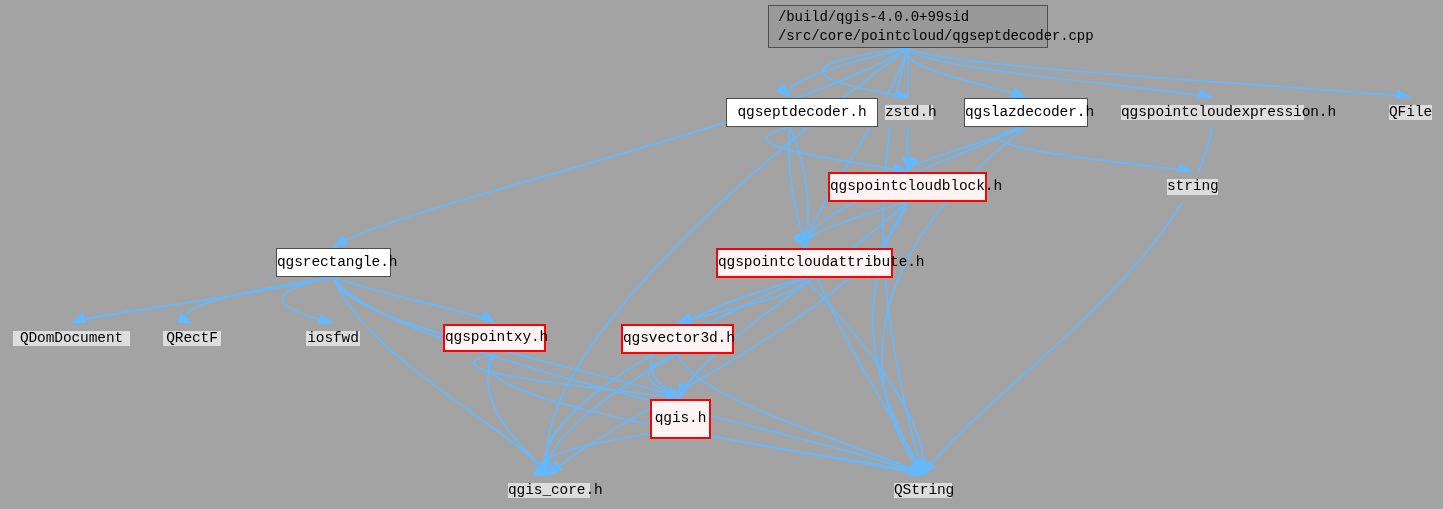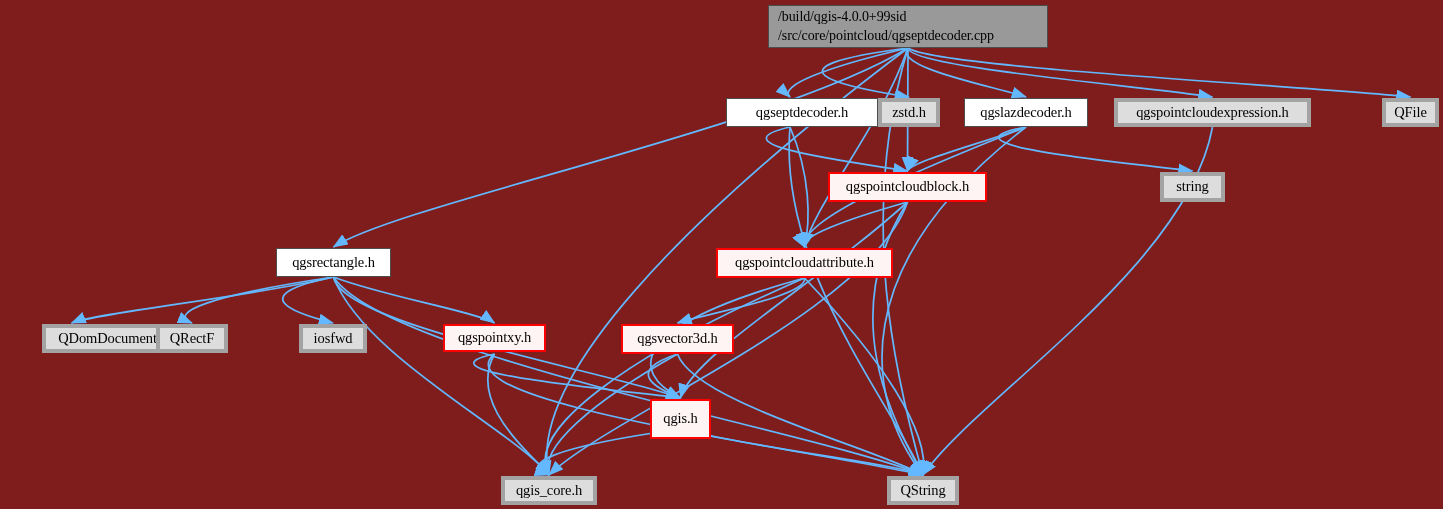--- a/index.html
+++ b/index.html
@@ -4,23 +4,23 @@
 <style>
   html, body {
     margin: 0;
     padding: 0;
     background: #000000;
   }
   #canvas {
     position: relative;
     width: 1443px;
     height: 509px;
-    background: #7f1d1d;
+    background: #a3a3a3;
     overflow: hidden;
-    font-family: Liberation Serif, serif;
+    font-family: Liberation Mono, monospace;
   }
   #edge-layer {
     position: absolute;
     left: 0;
     top: 0;
     width: 1443px;
     height: 509px;
   }
   #node-layer {
     position: absolute;
@@ -55,21 +55,21 @@
     padding-left: 9px;
   }
   .n-white {
     background: #ffffff;
     border: 1px solid #4d4d4d;
     color: #000000;
     font-size: 14.5px;
   }
   .n-gray {
     background: #dddddd;
-    border: 4px solid #a3a3a3;
+    border: 7px solid #a3a3a3;
     color: #000000;
     font-size: 14.5px;
     align-items: center;
   }
   .n-red {
     background: #fff4f4;
     border: 2px solid #ff0000;
     color: #000000;
     font-size: 14.5px;
   }
@@ -133,21 +133,21 @@
 /src/core/pointcloud/qgseptdecoder.cpp</span></div>
       <div class="node n-white" style="left: 726px; top: 98px; width: 152px; height: 29px;"><span class="node-label">qgseptdecoder.h</span></div>
       <div class="node n-gray" style="left: 878px; top: 98px; width: 62px; height: 29px;"><span class="node-label">zstd.h</span></div>
       <div class="node n-white" style="left: 964px; top: 98px; width: 124px; height: 29px;"><span class="node-label">qgslazdecoder.h</span></div>
       <div class="node n-gray" style="left: 1114px; top: 98px; width: 197px; height: 29px;"><span class="node-label">qgspointcloudexpression.h</span></div>
       <div class="node n-gray" style="left: 1382px; top: 98px; width: 57px; height: 29px;"><span class="node-label">QFile</span></div>
       <div class="node n-red" style="left: 828px; top: 172px; width: 159px; height: 30px;"><span class="node-label">qgspointcloudblock.h</span></div>
       <div class="node n-gray" style="left: 1160px; top: 172px; width: 65px; height: 30px;"><span class="node-label">string</span></div>
       <div class="node n-red" style="left: 716px; top: 248px; width: 177px; height: 30px;"><span class="node-label">qgspointcloudattribute.h</span></div>
       <div class="node n-white" style="left: 276px; top: 248px; width: 115px; height: 29px;"><span class="node-label">qgsrectangle.h</span></div>
-      <div class="node n-gray" style="left: 6px; top: 324px; width: 131px; height: 29px; margin-left: 36px;"><span class="node-label">QDomDocument</span></div>
+      <div class="node n-gray" style="left: 6px; top: 324px; width: 131px; height: 29px;"><span class="node-label">QDomDocument</span></div>
       <div class="node n-gray" style="left: 156px; top: 324px; width: 72px; height: 29px;"><span class="node-label">QRectF</span></div>
       <div class="node n-gray" style="left: 299px; top: 324px; width: 68px; height: 29px;"><span class="node-label">iosfwd</span></div>
       <div class="node n-red" style="left: 443px; top: 324px; width: 103px; height: 28px;"><span class="node-label">qgspointxy.h</span></div>
       <div class="node n-red" style="left: 621px; top: 324px; width: 113px; height: 30px;"><span class="node-label">qgsvector3d.h</span></div>
       <div class="node n-red" style="left: 650px; top: 399px; width: 61px; height: 40px;"><span class="node-label">qgis.h</span></div>
       <div class="node n-gray" style="left: 501px; top: 476px; width: 96px; height: 29px;"><span class="node-label">qgis_core.h</span></div>
       <div class="node n-gray" style="left: 887px; top: 476px; width: 72px; height: 29px;"><span class="node-label">QString</span></div>
     </div>
 </div>
 

